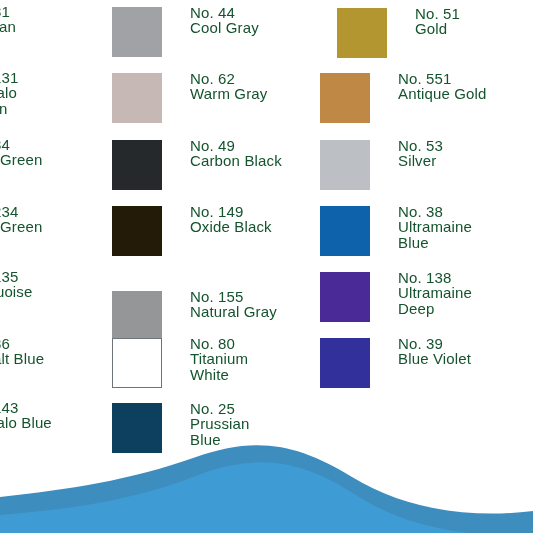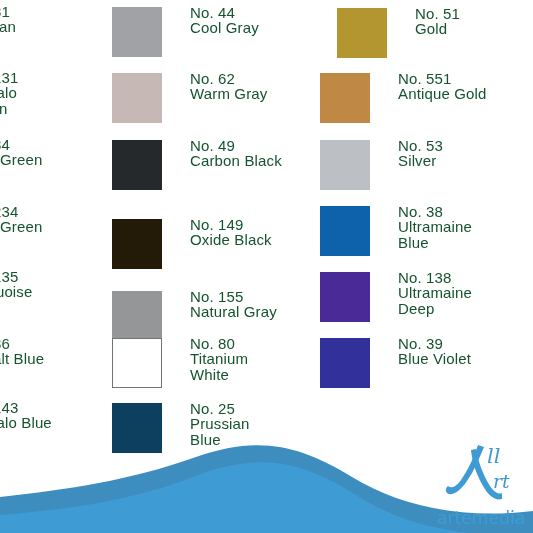--- a/index.html
+++ b/index.html
@@ -112,21 +112,21 @@
       <div class="swatch-row" style="top: 73px; height: 52px; width: 100%;">
         <div class="swatch" style="background: rgb(198, 185, 181);"></div>
         <div class="swatch-label">No. 62
 Warm Gray</div>
       </div>
       <div class="swatch-row" style="top: 140px; height: 52px; width: 100%;">
         <div class="swatch" style="background: rgb(38, 41, 43);"></div>
         <div class="swatch-label">No. 49
 Carbon Black</div>
       </div>
-      <div class="swatch-row" style="top: 219px; height: 52px; width: 100%;">
+      <div class="swatch-row" style="top: 206px; height: 52px; width: 100%;">
         <div class="swatch" style="background: rgb(35, 26, 7);"></div>
         <div class="swatch-label">No. 149
 Oxide Black</div>
       </div>
       <div class="swatch-row" style="top: 272px; height: 52px; width: 100%; margin-top: 19px;">
         <div class="swatch" style="background: rgb(148, 150, 152);"></div>
         <div class="swatch-label">No. 155
 Natural Gray</div>
       </div>
       <div class="swatch-row" style="top: 338px; height: 52px; width: 100%;">
@@ -177,25 +177,14 @@
 Blue Violet</div>
       </div>
     </div>
 
   <svg id="wave-graphic" viewBox="0 0 533 110" preserveAspectRatio="none">
     <path id="wave-back" d="M0,74 C70,66 128,58 196,34 C258,12 300,22 352,54 C404,86 470,96 533,88 L533,110 L0,110 Z" fill="#3d8dbf"></path>
     <path id="wave-front" d="M0,92 C72,86 132,78 198,52 C262,28 306,40 356,72 C396,98 438,106 468,110 L0,110 Z" fill="#3f9bd4"></path>
     <ellipse id="wave-dot" cx="380" cy="122" rx="30" ry="18" fill="#3f9bd4"></ellipse>
   </svg>
 
-  <div id="brand-logo">
-    <svg id="logo-mark" viewBox="0 0 78 58">
-      <g id="logo-mark-paths">
-          <path fill="#3f9bd4" d="M41,4 C36,16 31,28 24,38 C18,47 11,52 6,51 C2,50 2,45 5,43 C8,46 13,44 18,37 C25,27 31,14 35,2 Z"></path>
-          <path fill="#3f9bd4" d="M33,6 C35,18 40,32 47,43 C51,49 56,52 59,50 L59,56 C52,58 45,52 40,43 C33,31 29,18 28,7 Z"></path>
-          <text x="44" y="20" font-family="DejaVu Serif, serif" font-style="italic" font-size="21" fill="#3f9bd4">ll</text>
-          <text x="50" y="45" font-family="DejaVu Serif, serif" font-style="italic" font-size="19" fill="#3f9bd4">rt</text>
-        </g>
-    </svg>
-    <div id="logo-wordmark" style="color: rgb(63, 155, 212);">artemedia</div>
-  </div>
 
 </div>
 
 </body></html>

